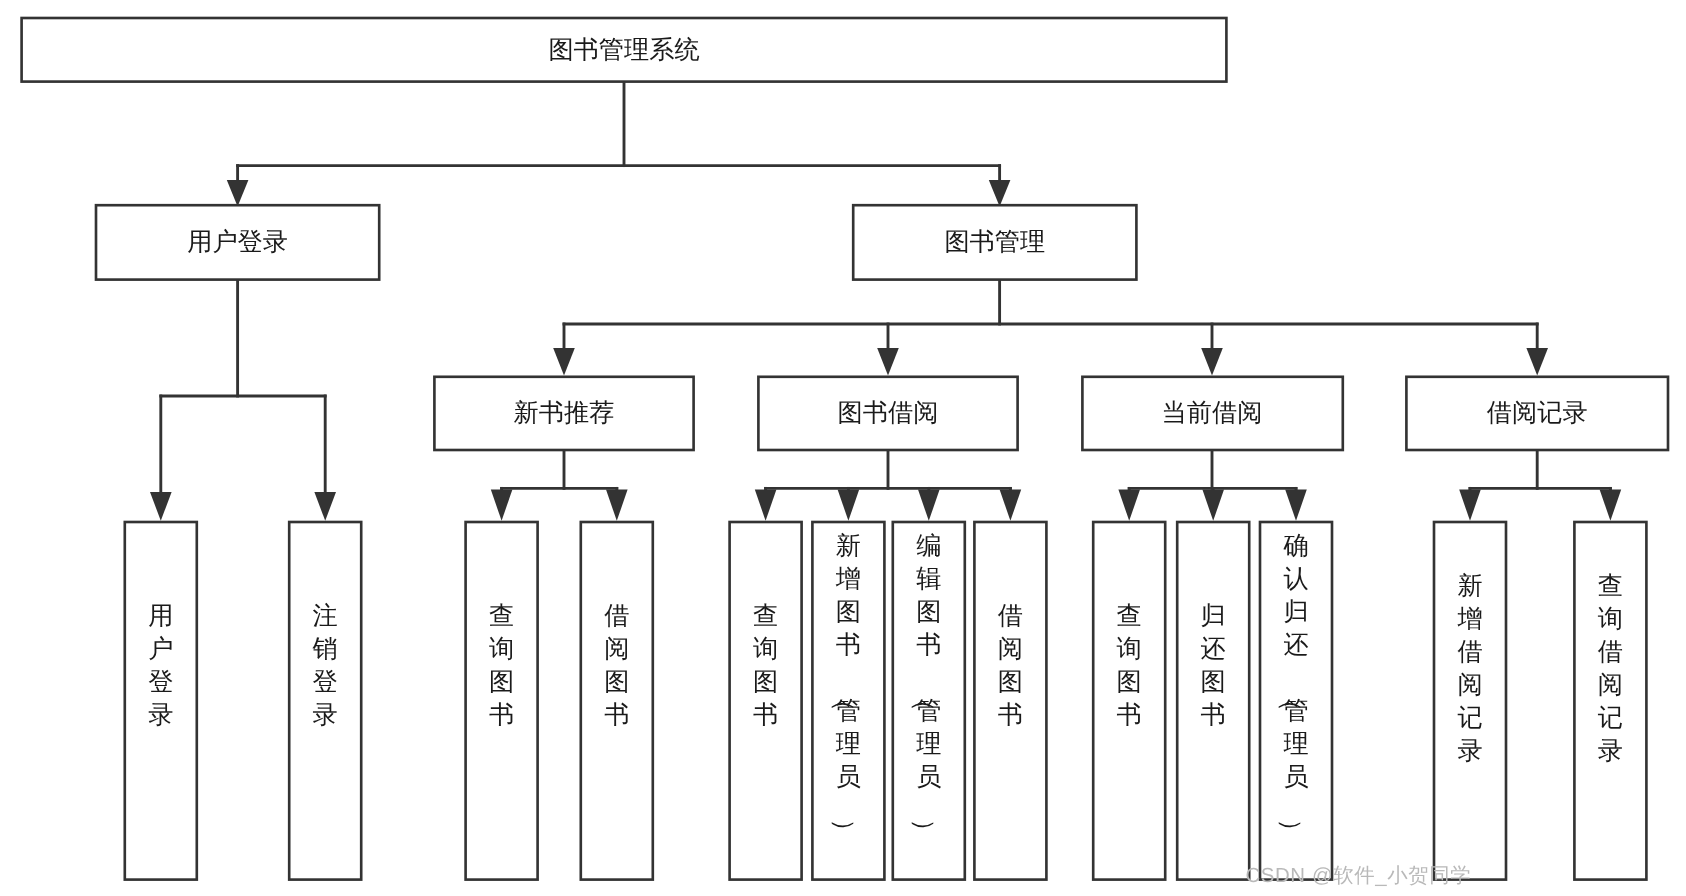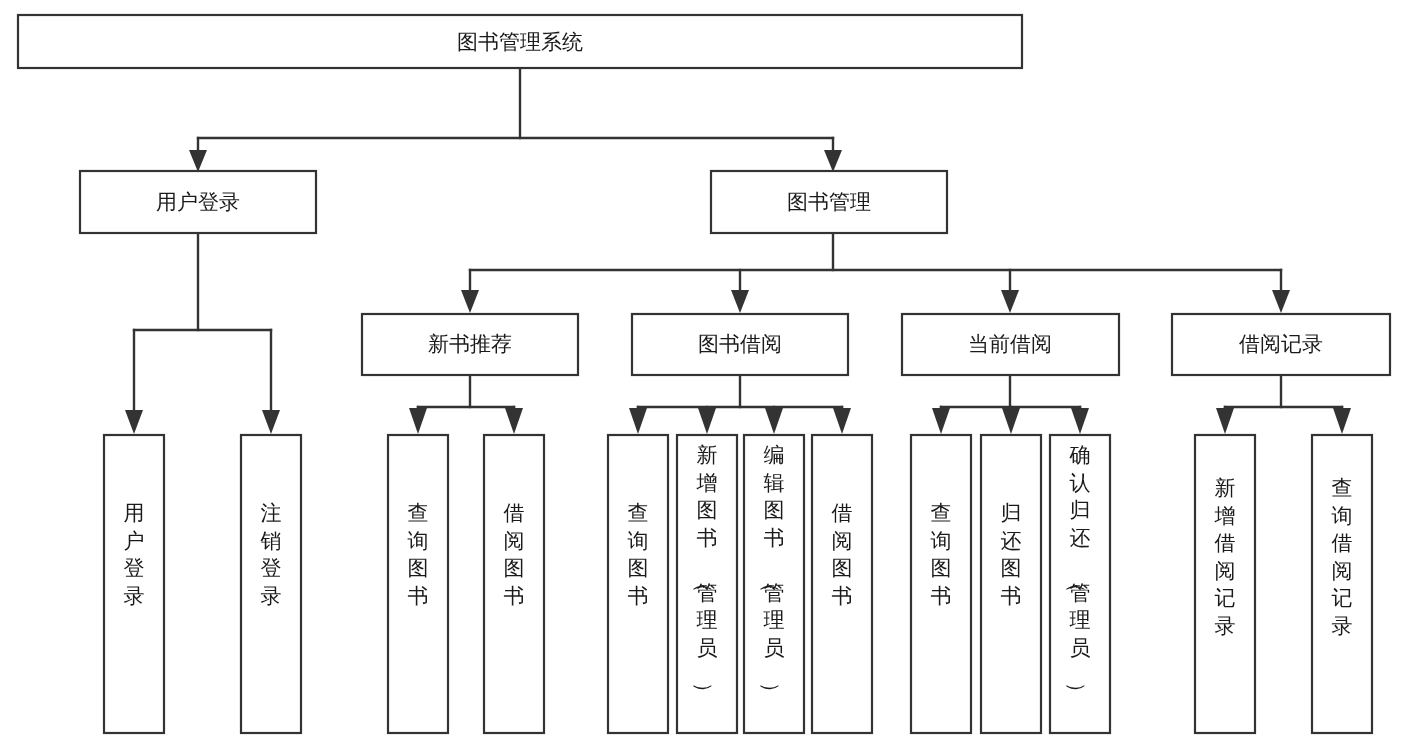--- a/index.html
+++ b/index.html
@@ -212,13 +212,14 @@
     <g>
       <rect class="node-rect" x="1195" y="435" width="60" height="298"></rect>
       <text class="node-label-v" x="1225" y="495"><tspan x="1225" y="495">新</tspan><tspan x="1225" y="522.5">增</tspan><tspan x="1225" y="550">借</tspan><tspan x="1225" y="577.5">阅</tspan><tspan x="1225" y="605">记</tspan><tspan x="1225" y="632.5">录</tspan></text>
     </g>
     <g>
       <rect class="node-rect" x="1312" y="435" width="60" height="298"></rect>
       <text class="node-label-v" x="1342" y="495"><tspan x="1342" y="495">查</tspan><tspan x="1342" y="522.5">询</tspan><tspan x="1342" y="550">借</tspan><tspan x="1342" y="577.5">阅</tspan><tspan x="1342" y="605">记</tspan><tspan x="1342" y="632.5">录</tspan></text>
     </g>
   </svg>
 
+  <div class="watermark">CSDN @软件_小贺同学</div>
 </div>
 
 </body></html>

